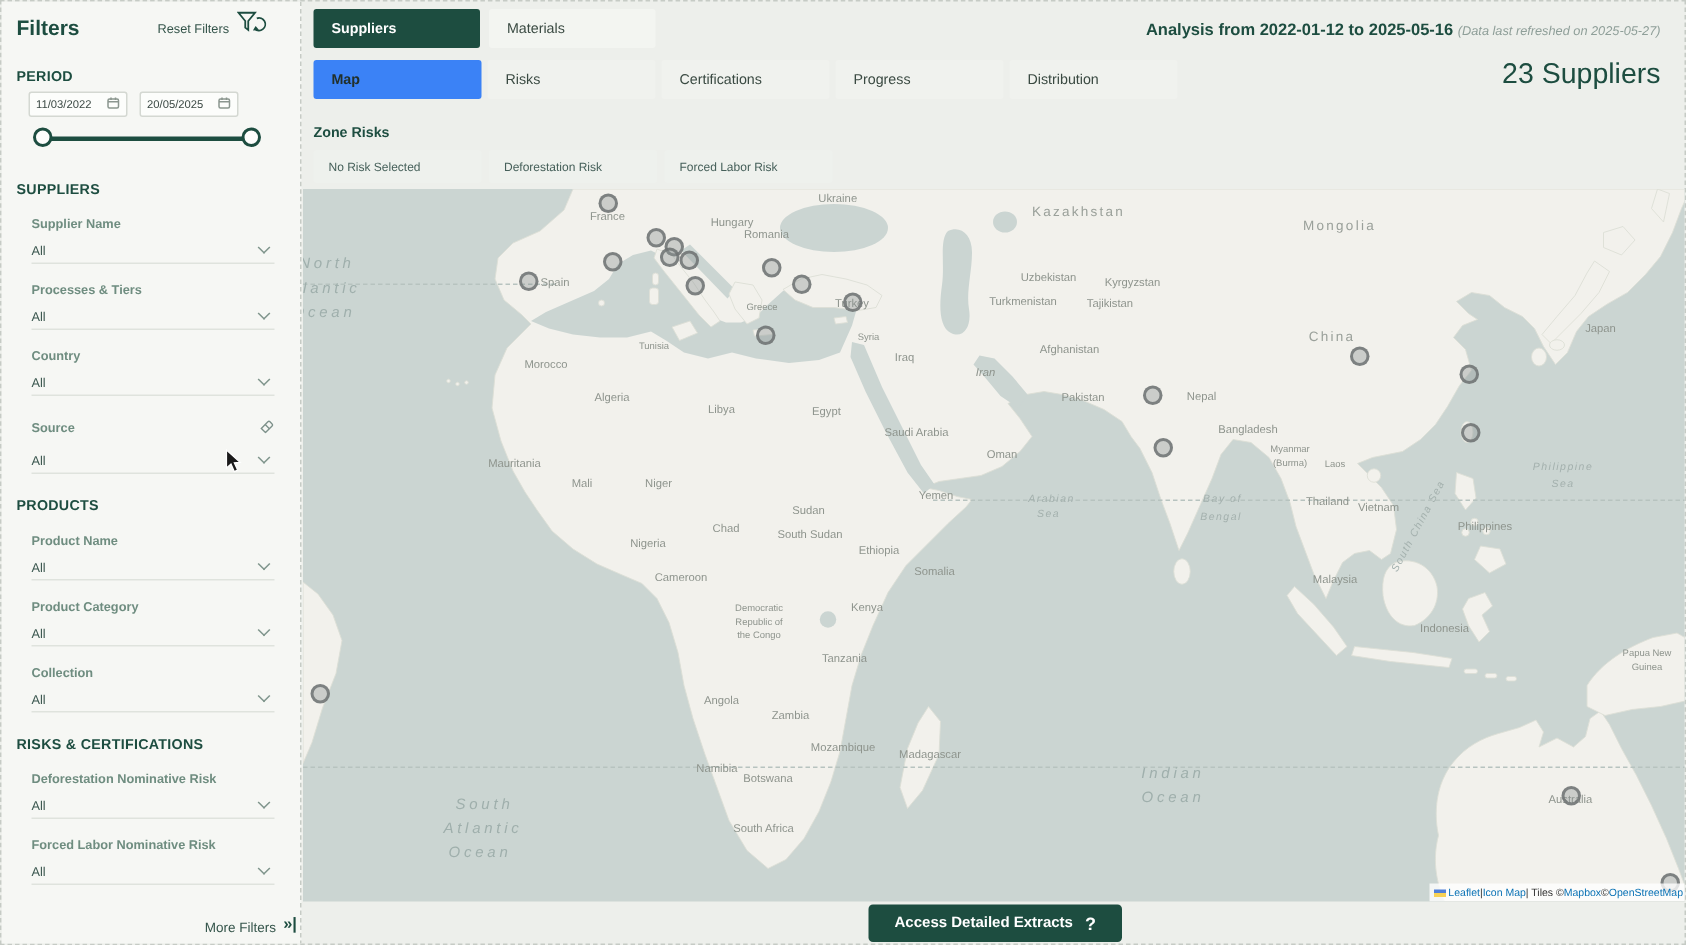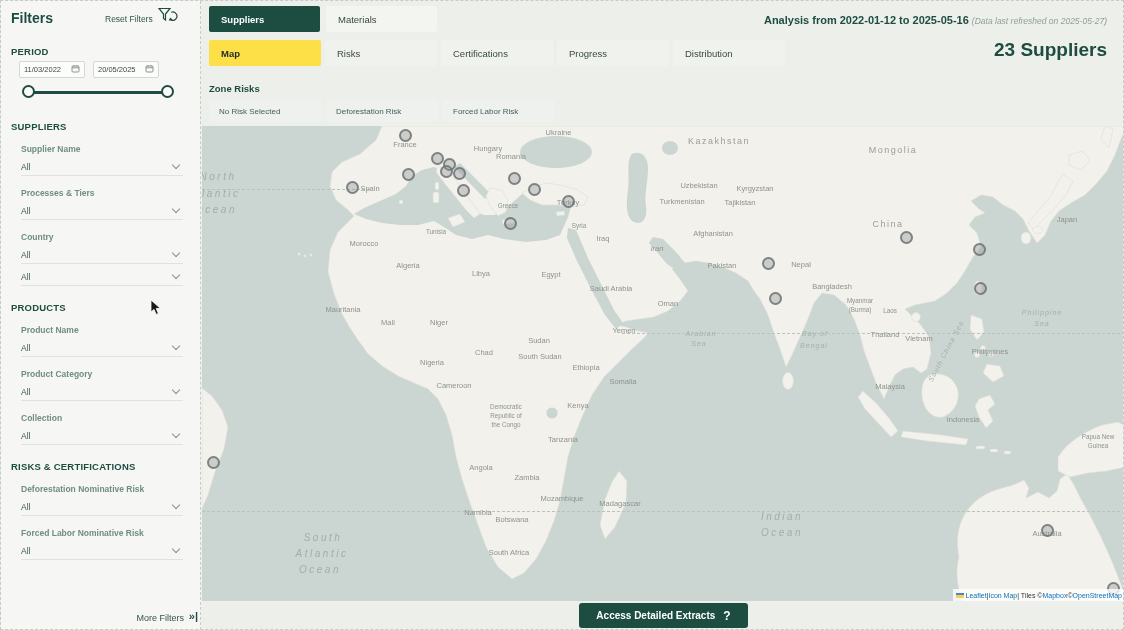--- a/index.html
+++ b/index.html
@@ -33,25 +33,25 @@
   .more-filters{position:absolute;right:16px;bottom:7px;font-size:9px;color:#35554b;cursor:pointer;}
   .mf-icon{position:absolute;right:-14px;top:-3px;font-size:11px;font-weight:bold;color:#1d4d40;}
   
   .ptab{position:absolute;top:5px;height:26px;width:111px;border-radius:2px;background:#f3f5f1;
         font-size:9.5px;color:#3a4a42;display:flex;align-items:center;padding-left:12px;
         box-sizing:border-box;cursor:pointer;}
   .ptab.active{background:#1d4d40;color:#ffffff;font-weight:bold;}
   .stab{position:absolute;top:39px;height:26px;width:112px;border-radius:2px;background:#f0f2ee;
         font-size:9.5px;color:#3a4a42;display:flex;align-items:center;padding-left:12px;
         box-sizing:border-box;cursor:pointer;}
-  .stab.active{background:#fde047;color:#22302a;font-weight:bold;}
+  .stab.active{background:#3b82f6;color:#22302a;font-weight:bold;}
   .analysis{position:absolute;right:16px;top:13px;font-size:11px;white-space:nowrap;}
   .analysis b{color:#1d4d40;}
   .analysis i{font-size:8.5px;color:#8f9f99;}
-  .supplier-count{position:absolute;right:16px;top:38px;font-size:19px;font-weight:bold;color:#1d4d40;}
+  .supplier-count{position:absolute;right:16px;top:38px;font-size:19px;font-weight:normal;color:#1d4d40;}
   .zone-label{position:absolute;left:208px;top:82px;font-size:9.5px;font-weight:bold;color:#1d4d40;}
   .zbtn{position:absolute;top:99px;height:22px;width:112px;border-radius:2px;background:#eef1ed;
         font-size:8px;color:#46605a;display:flex;align-items:center;padding-left:10px;
         box-sizing:border-box;cursor:pointer;}
   
   #map{position:absolute;left:201px;top:125px;width:923px;height:475px;background:#cbd5d2;overflow:hidden;}
   .lbl{position:absolute;transform:translate(-50%,-50%);font-size:7.5px;color:#8e948d;
        white-space:nowrap;pointer-events:none;}
   .lbl.country-lg{font-size:9px;letter-spacing:1.5px;color:#9aa09a;}
   .lbl.country-sm{font-size:6.3px;}
@@ -131,20 +131,27 @@
       <div class="f-value-row">
         <span class="f-value">All</span>
         <span class="chev"></span>
       </div>
       <div class="f-label-row">
         <span class="f-label">Country</span>
       </div>
       <div class="f-value-row">
         <span class="f-value">All</span>
         <span class="chev"></span>
+      </div>
+      <div class="f-label-row">
+        <span class="f-label">Source</span>
+        <span><svg width="11" height="11" viewBox="0 0 11 11">
+            <path d="M2.2,7.6 L6.6,3.2 a1,1 0 0 1 1.4,0 L9.4,4.6 a1,1 0 0 1 0,1.4 L5,10.4 Z" fill="none" stroke="#7d918a" stroke-width="0.9"></path>
+            <line x1="4.8" y1="5" x2="7.6" y2="7.8" stroke="#7d918a" stroke-width="0.9"></line>
+          </svg></span>
       </div>
       <div class="f-value-row">
         <span class="f-value">All</span>
         <span class="chev"></span>
       </div>
       <div class="sec-heading f-sec-heading">PRODUCTS</div>
       <div class="f-label-row">
         <span class="f-label">Product Name</span>
       </div>
       <div class="f-value-row">

